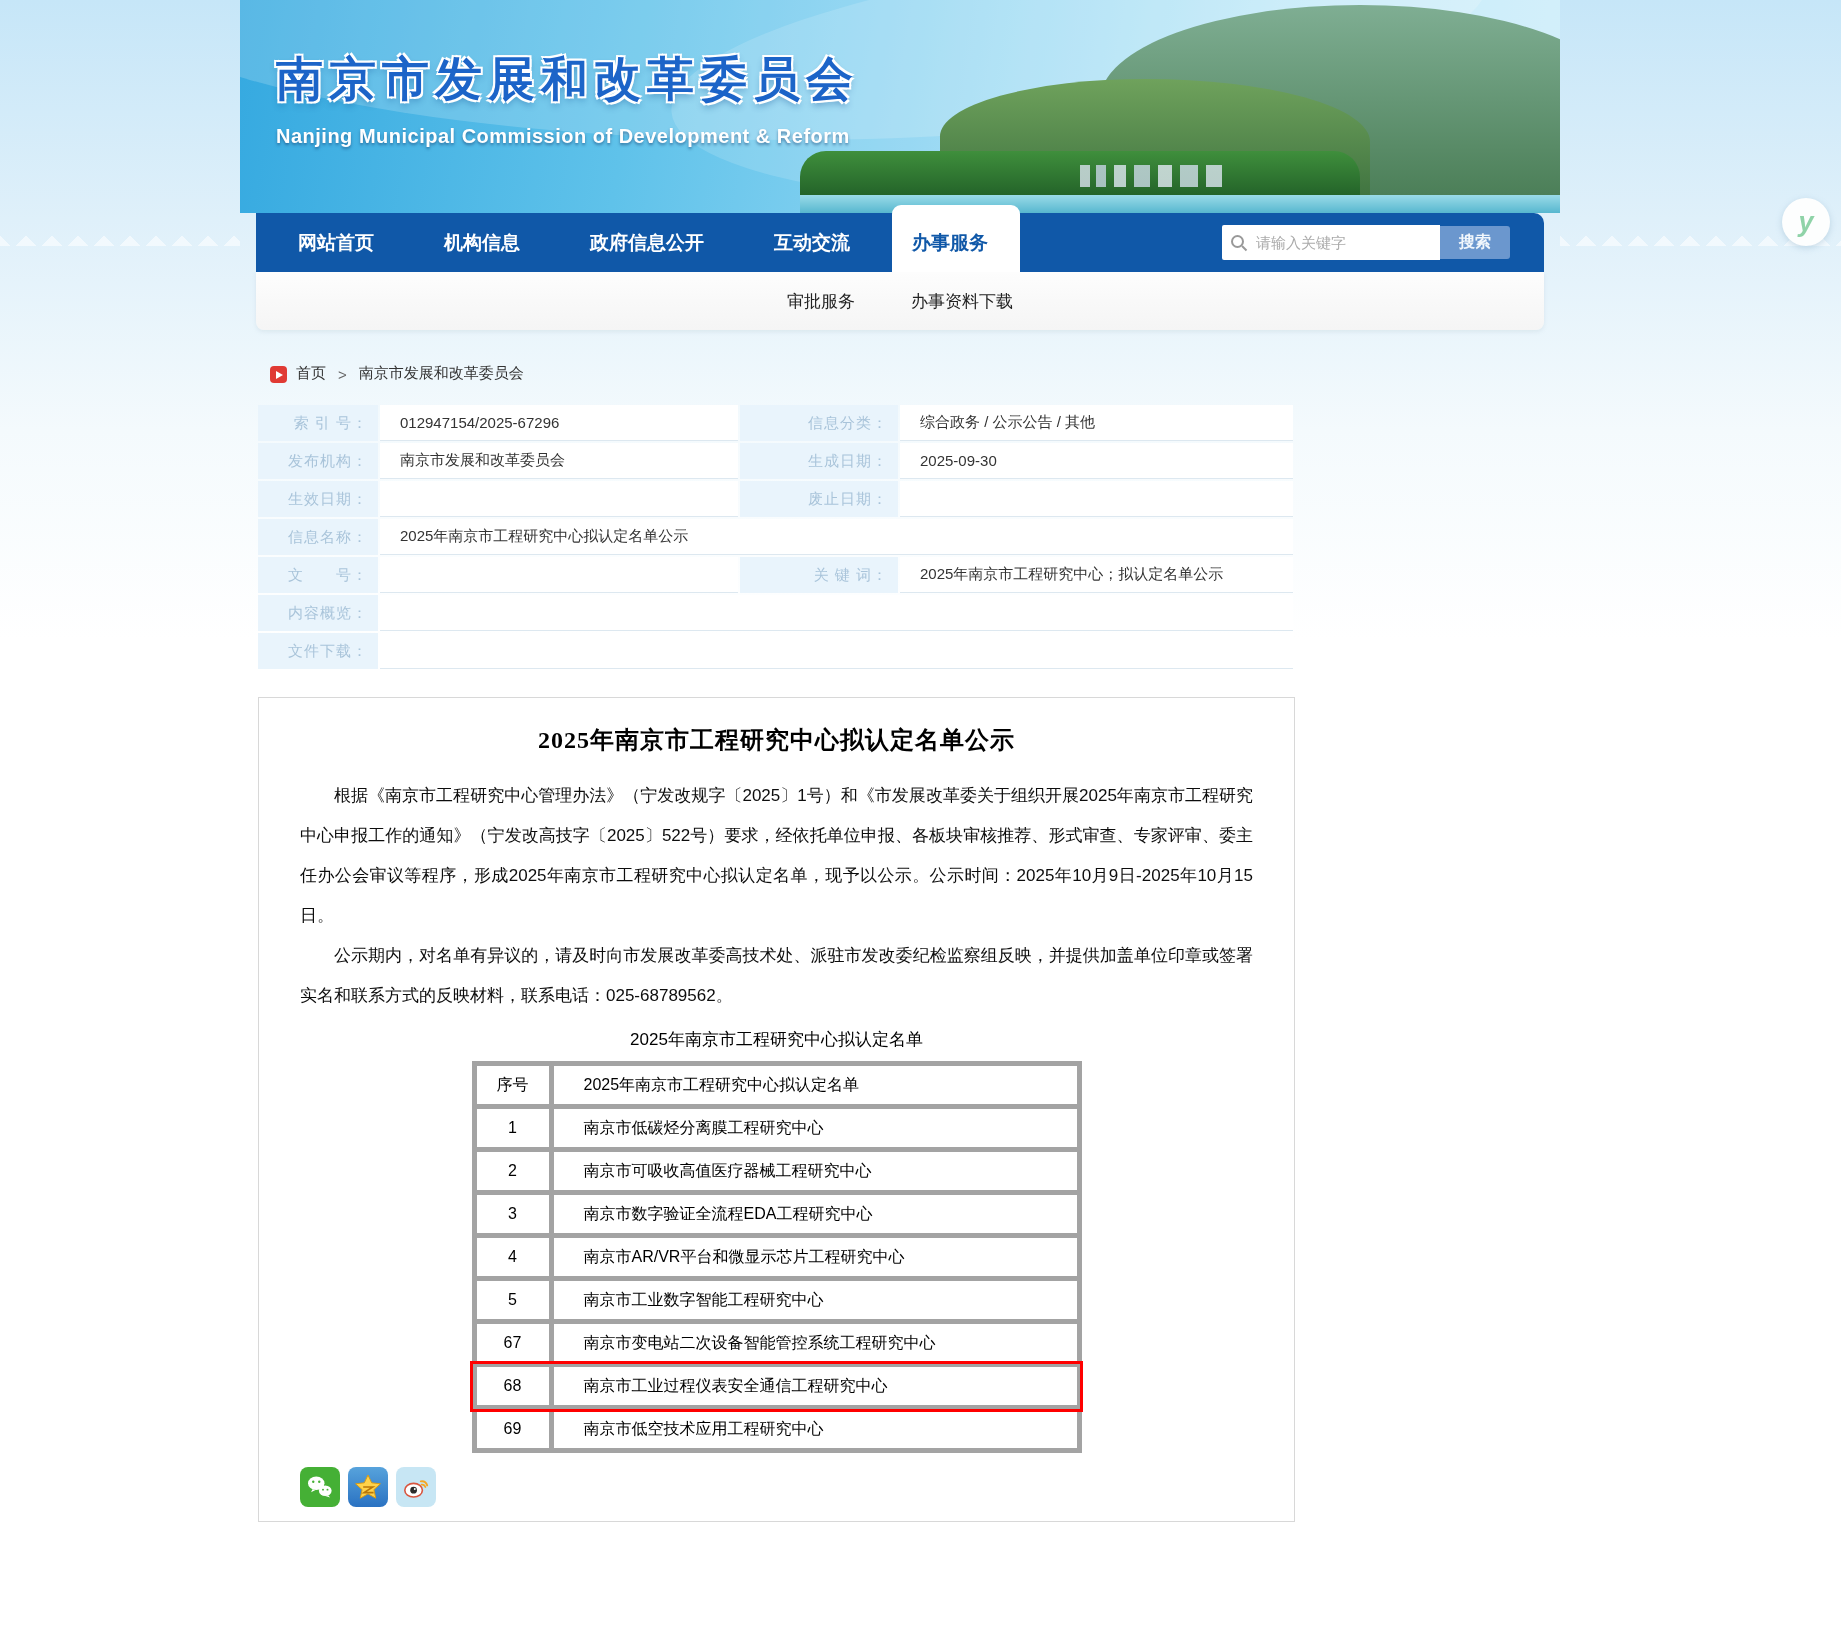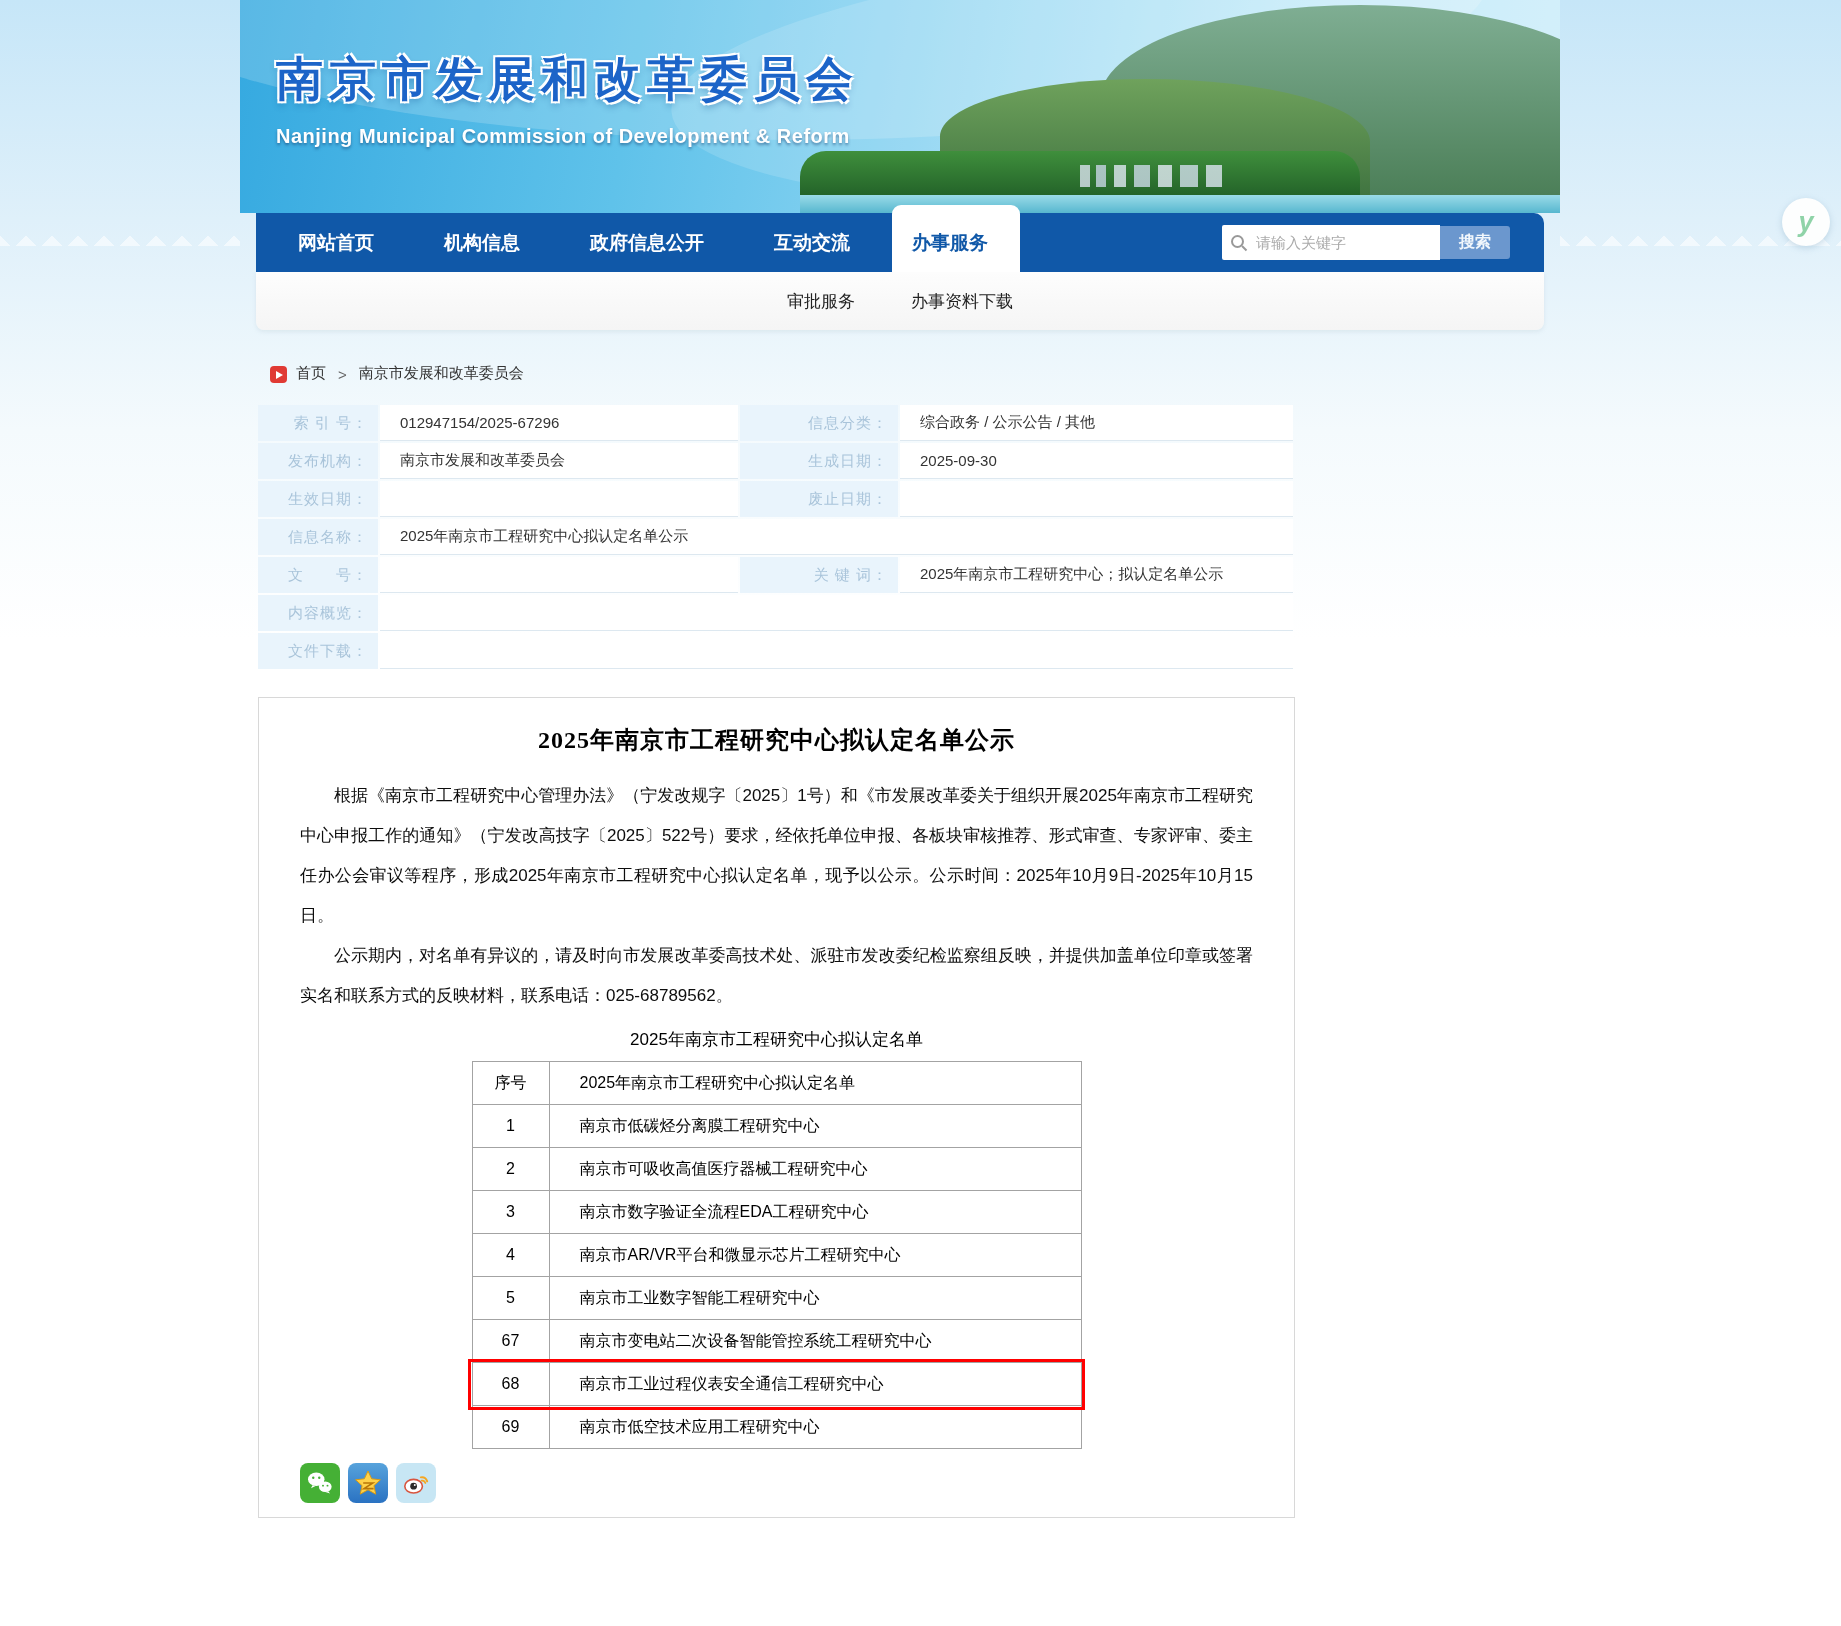--- a/index.html
+++ b/index.html
@@ -86,21 +86,21 @@
   .w-l1 { width:120px; } .w-v1 { width:358px; } .w-l2 { width:158px; }
 
   
   .article { margin:26px 0 0 18px; width:1037px; background:#fff;
     border:1px solid #d8d8d8; padding:16px 41px 14px 41px; }
   .article h1 { font-family:"Liberation Serif","DejaVu Serif",serif; font-size:24px; font-weight:bold;
     color:#000; text-align:center; margin:10px 0 20px 0; letter-spacing:1px; }
   .article p { font-size:17px; color:#0d0d0d; line-height:40px; text-indent:2em; text-align:justify; }
   .tbl-caption { text-align:center; font-size:17px; color:#000; margin-top:12px; }
   table.list { width:610px; margin:10px auto 0 auto; border-collapse:collapse; font-size:16px; color:#000; }
-  table.list td { border:1px solid #a3a3a3; height:43px; }
+  table.list td { border:5px solid #a3a3a3; height:43px; }
   table.list td.no { width:77px; text-align:center; }
   table.list td.nm { padding-left:30px; }
   table.list tr.hl { outline:3px solid #ff0000; outline-offset:1px; }
 
   .share { margin-top:14px; display:flex; gap:8px; }
   .share a { width:40px; height:40px; border-radius:8px; display:flex; align-items:center;
     justify-content:center; cursor:pointer; }
   .share .wechat { background:#45b035; }
   .share .qzone  { background:linear-gradient(#57a3dc,#2a72c2); }
   .share .weibo  { background:#c7e6f4; }

